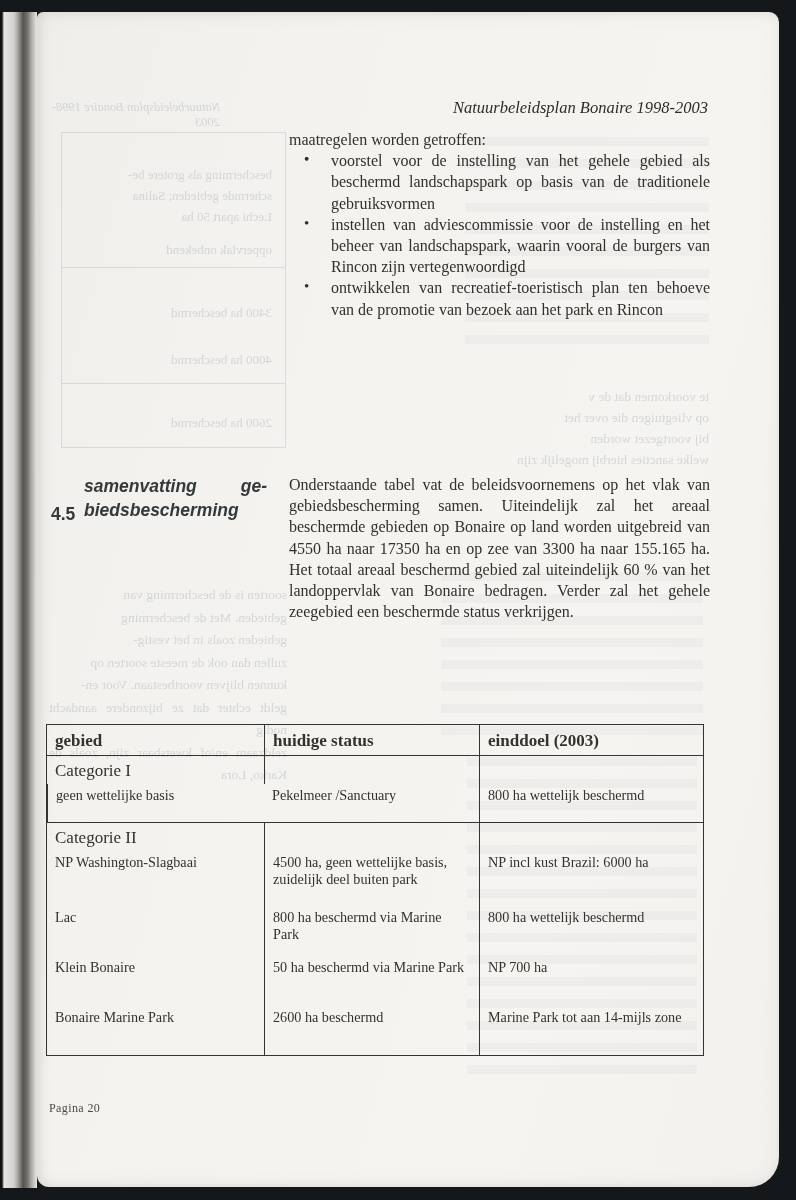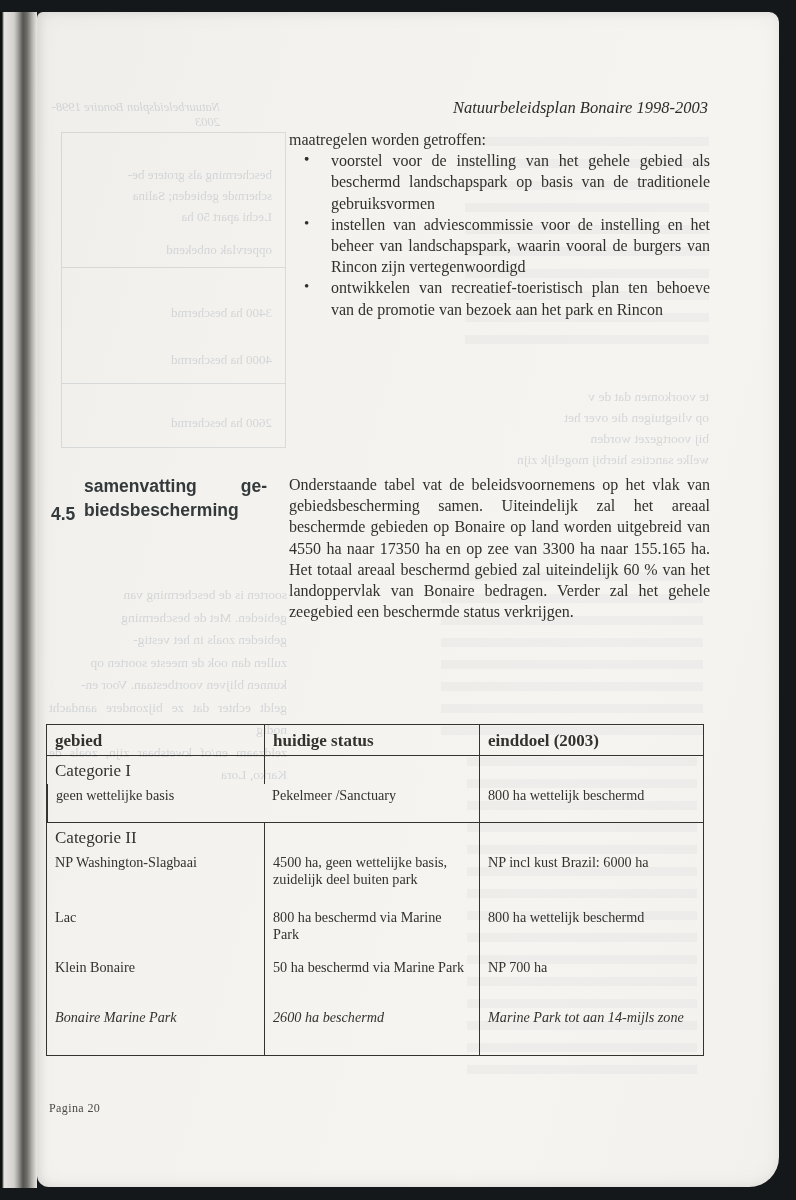--- a/index.html
+++ b/index.html
@@ -28,36 +28,36 @@
               font-style:italic;font-size:16.5px;color:#2e2c28;}
   .text-col{position:absolute;left:252px;width:421px;font-size:16px;line-height:21.2px;
             text-align:justify;color:#32302b;}
   .intro{top:117px;}
   .bullet{position:relative;padding-left:42px;}
   .bullet .marker{position:absolute;left:15px;top:-1px;font-size:15px;}
   .section-heading{position:absolute;left:14px;top:462px;width:216px;
             font-family:"Liberation Sans",sans-serif;font-weight:bold;
             font-size:17.5px;line-height:24px;color:#34393b;display:flex;}
   .section-heading .num{width:33px;flex:none;margin-top:28px;}
-  .section-heading .title{flex:1;}
+  .section-heading .title{flex:1;font-style:italic;}
   .section-heading .l1{display:flex;justify-content:space-between;}
   .section-paragraph{top:462px;}
   
   .summary-table{position:absolute;left:9px;top:712px;width:656px;
       display:grid;grid-template-columns:217px 215px 1fr;
       border:1.6px solid #35332e;background:transparent;
       font-size:14.2px;line-height:17.5px;color:#34322d;}
   .summary-table .c2,.summary-table .c3{border-left:1.6px solid #35332e;}
   .summary-table .hcell{font-weight:bold;font-size:17px;padding:7px 8px 5px 8px;
       border-bottom:1.6px solid #35332e;}
   .cat-cell{font-size:17px;padding:6px 8px 2px 8px;height:28px;box-sizing:border-box;}
   .cat-fill{height:28px;}
   .row-cell{padding:3px 10px 6px 8px;box-sizing:border-box;}
   .rb{border-bottom:1.6px solid #35332e;}
-  .h-np{height:55px;} .h-lac{height:50px;} .h-kb{height:50px;} .h-bmp{height:49px;font-style:italic;}
+  .h-np{height:55px;} .h-lac{height:50px;} .h-kb{height:50px;} .h-bmp{height:49px;}
   .h-pk{height:39px;}
   .footer{position:absolute;left:12px;top:1089px;font-size:12px;letter-spacing:.4px;color:#4c4a44;}
 </style>
 </head>
 <body>
 
 <div class="scan">
   <div class="spine"></div>
 
   <div class="page">

